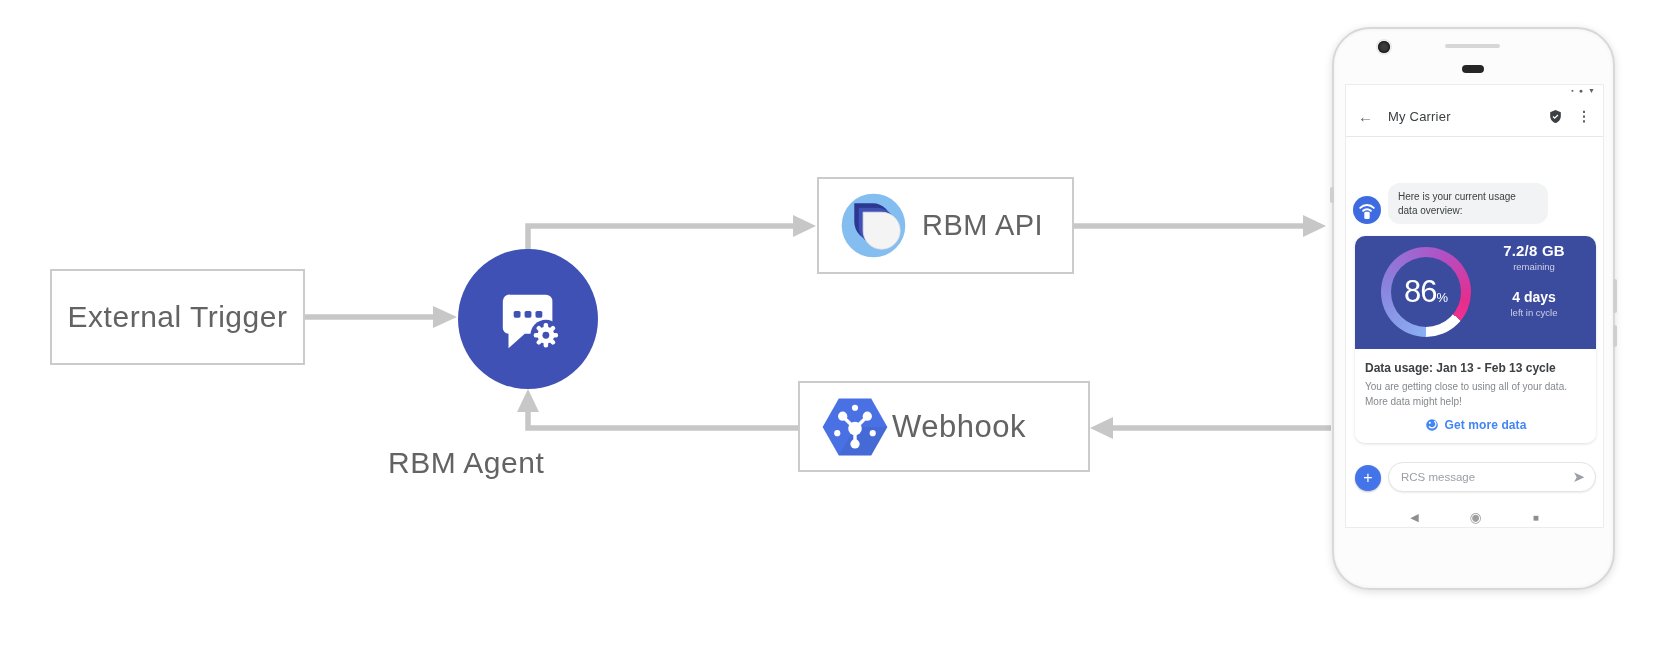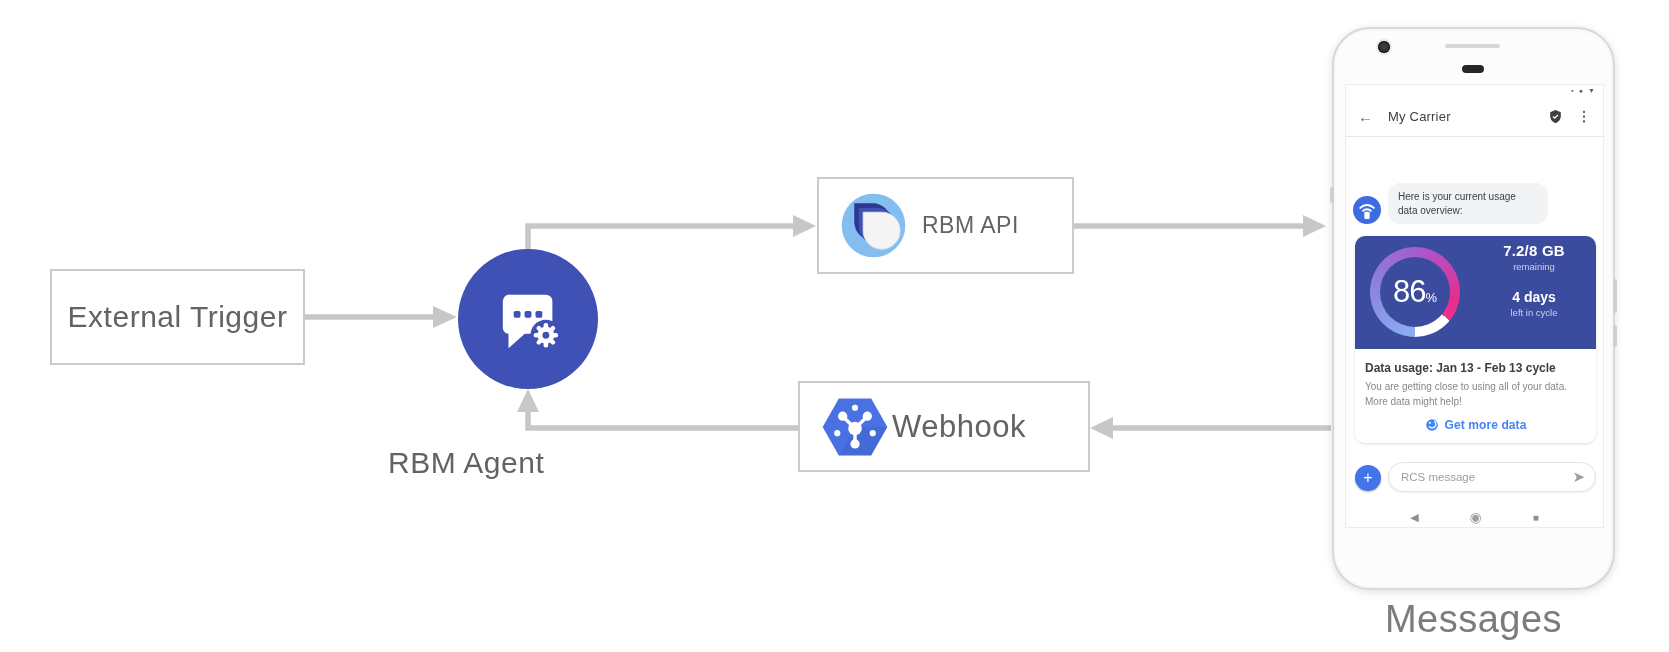--- a/index.html
+++ b/index.html
@@ -6,21 +6,21 @@
   #canvas{position:relative;width:1669px;height:652px;background:#ffffff;overflow:hidden;
           font-family:"Liberation Sans",sans-serif;}
   *{box-sizing:border-box;}
 
   
   .arrows{position:absolute;left:0;top:0;pointer-events:none;}
   .dbox{position:absolute;background:#fff;border:2px solid var(--c-box-border);
         display:flex;align-items:center;color:var(--c-diagram-text);}
   .dbox .dlabel{font-weight:300;letter-spacing:.5px;white-space:nowrap;}
   .box-external{left:50px;top:269px;width:255px;height:96px;justify-content:center;font-size:30px;}
-  .box-api{left:817px;top:177px;width:257px;height:97px;padding-left:19px;gap:13px;font-size:23px;}
+  .box-api{left:817px;top:177px;width:257px;height:97px;padding-left:19px;gap:13px;font-size:29px;}
   .box-webhook{left:798px;top:381px;width:292px;height:91px;padding-left:18px;gap:0;font-size:31px;}
   .agent-circle{position:absolute;left:458px;top:249px;width:140px;height:140px;border-radius:50%;
         background:var(--c-agent-blue);display:flex;align-items:center;justify-content:center;}
   .agent-label{position:absolute;left:388px;top:446px;width:260px;
         font-size:30px;font-weight:300;letter-spacing:.5px;color:var(--c-diagram-text);}
   .messages-caption{position:absolute;left:1332px;top:598px;width:283px;text-align:center;
         font-size:38px;font-weight:300;color:#7b7b7b;letter-spacing:.5px;}
 
   
   .phone{position:absolute;left:1332px;top:27px;width:283px;height:563px;background:#fcfcfc;
@@ -45,21 +45,21 @@
   .kebab{margin-left:14px;font-size:14px;color:#5f6368;font-weight:bold;letter-spacing:0;}
   .appbar-divider{position:absolute;left:0;right:0;top:51px;height:1px;background:#e8e8e8;}
 
   .avatar{position:absolute;left:7px;top:111px;width:28px;height:28px;}
   .bubble{position:absolute;left:42px;top:98px;max-width:160px;background:#f1f3f4;border-radius:12px;
           padding:7px 10px;font-size:10px;line-height:13.5px;color:#3c4043;}
 
   .card{position:absolute;left:9px;top:151px;width:241px;border-radius:10px;
         box-shadow:0 1px 3px rgba(60,64,67,.18);}
   .card-blue{position:relative;height:113px;background:var(--c-card-blue);border-radius:10px 10px 0 0;}
-  .gauge{position:absolute;left:15px;top:11px;width:90px;height:90px;border-radius:50%;
+  .gauge{position:absolute;left:26px;top:11px;width:90px;height:90px;border-radius:50%;
          background:conic-gradient(from 180deg,
            var(--c-gauge-blue) 0%, #8a7fdc 30%, var(--c-gauge-purple) 56%,
            var(--c-gauge-pink) 78%, #f0318f 86%, #ffffff 86%, #ffffff 100%);
          display:flex;align-items:center;justify-content:center;}
   .gauge::after{content:"";position:absolute;inset:10px;border-radius:50%;background:var(--c-card-blue);}
   .gauge-text{position:relative;z-index:1;color:#fff;font-weight:300;}
   .gauge-num{font-size:31px;letter-spacing:-1px;}
   .gauge-unit{font-size:13px;}
   .usage-col{position:absolute;right:7px;top:6px;width:110px;text-align:center;color:#fff;}
   .usage-amount{font-size:15px;font-weight:bold;letter-spacing:.2px;}
@@ -250,14 +250,13 @@
       </div>
 
       <div class="navbar">
         <span class="nav-back">◀</span>
         <span class="nav-home">◉</span>
         <span class="nav-recents">■</span>
       </div>
     </div>
   </div>
 
-  <div class="messages-caption">Messages</div>
 </div>
 
 </body></html>

